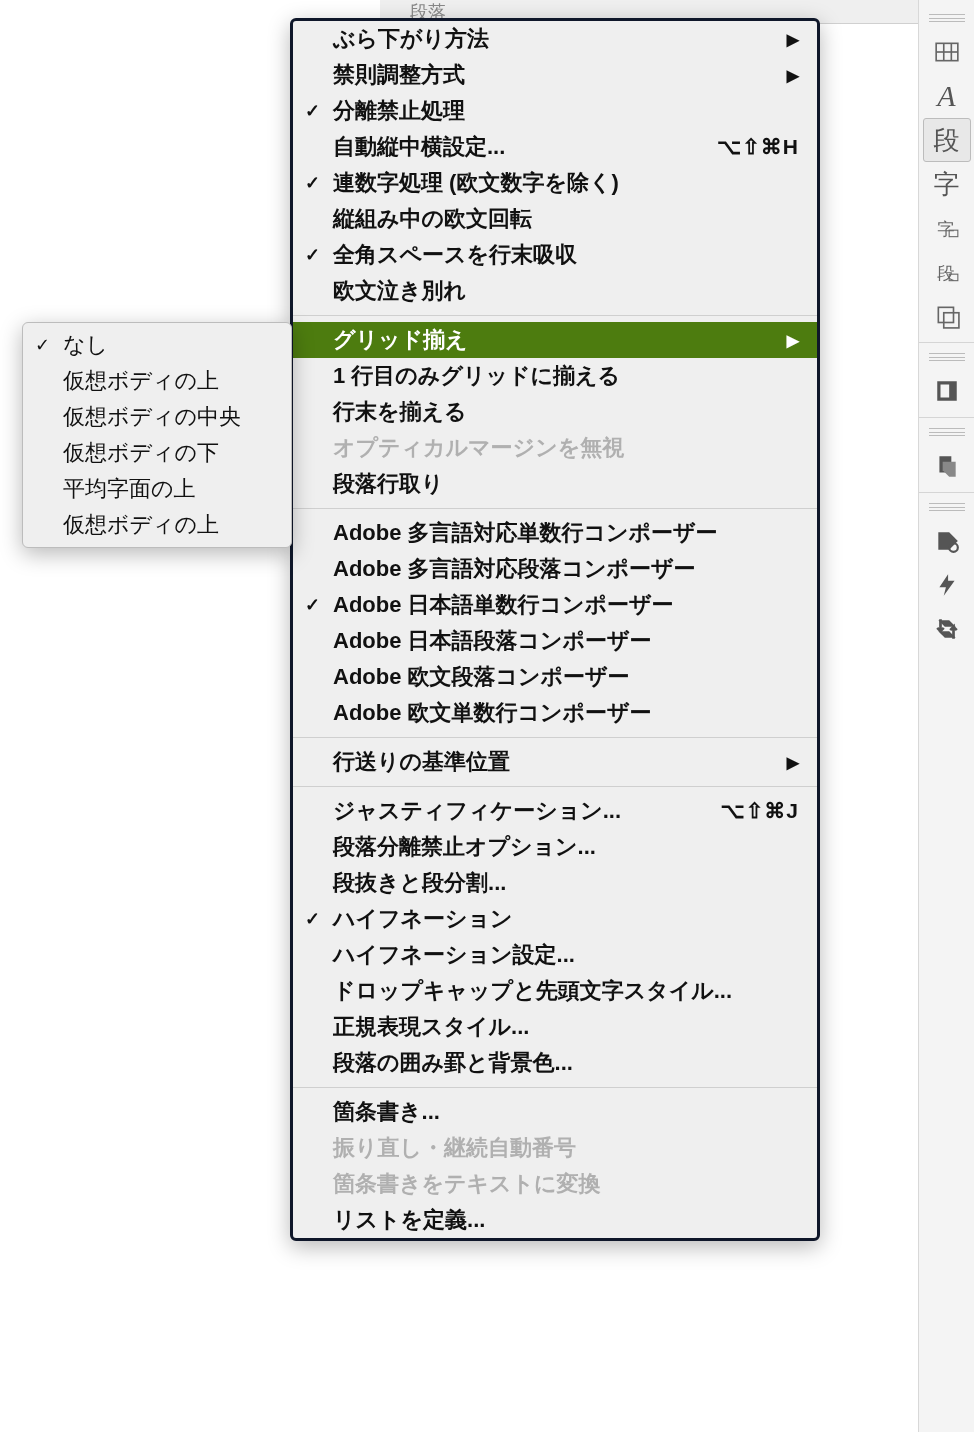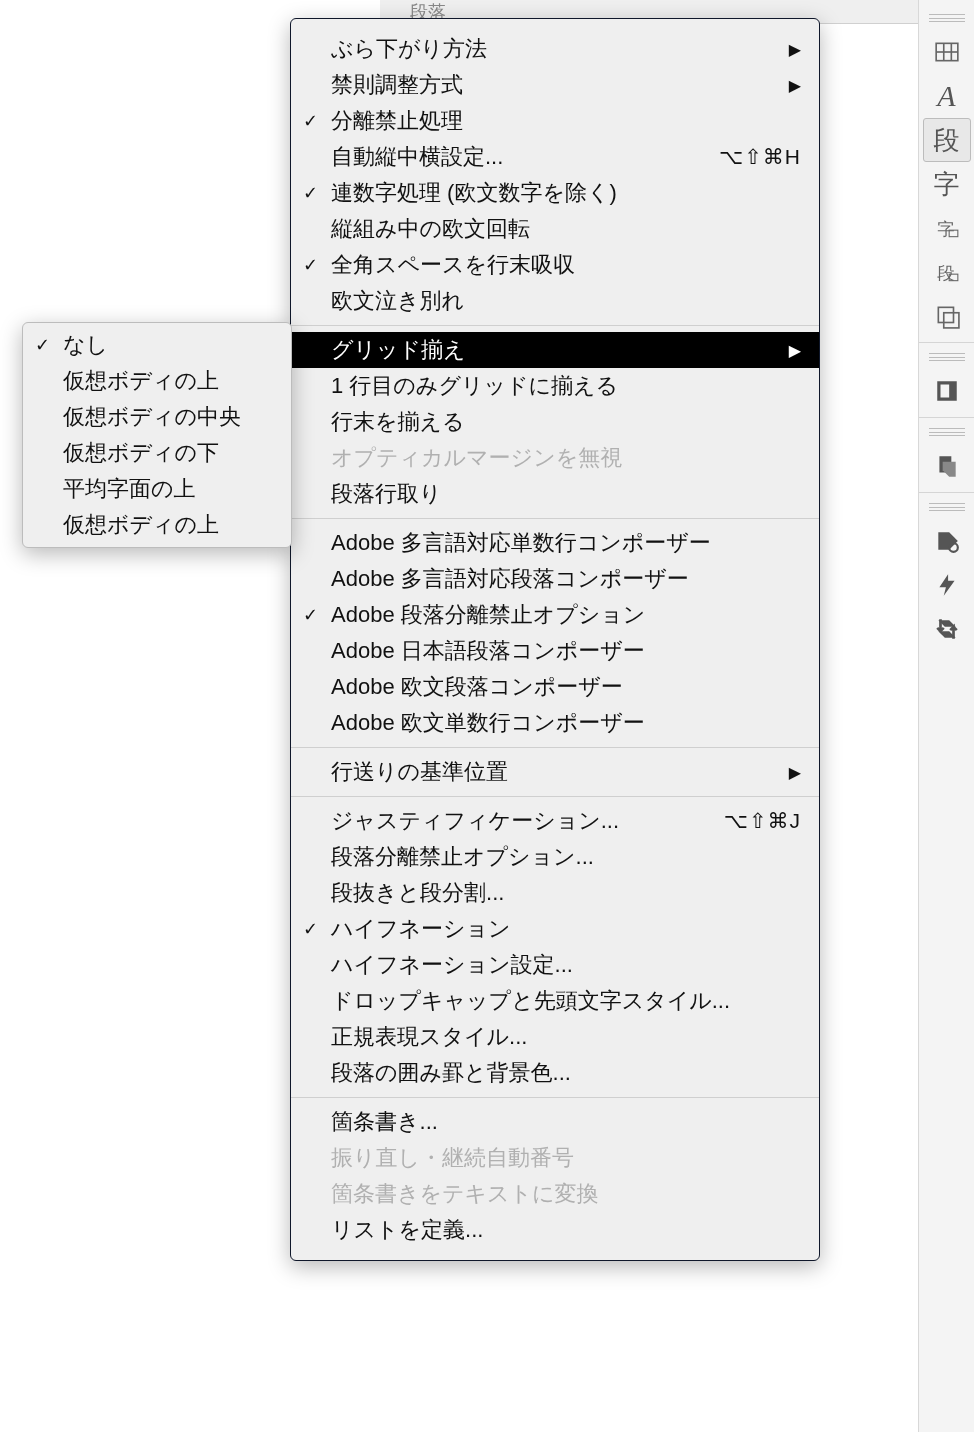--- a/index.html
+++ b/index.html
@@ -79,37 +79,38 @@
     background: #d5d5d5;
     margin: 4px 0;
   }
 
   .main-menu {
     position: absolute;
     top: 18px;
     left: 290px;
     width: 530px;
     background: #efefef;
-    border: 1px solid #0f172a;
+    border: 3px solid #0f172a;
     border-radius: 6px;
     box-shadow: 0 6px 22px rgba(0,0,0,0.28);
     font-size: 22px;
     color: #111;
-    padding: 12px 0;
+    padding: 0 0;
+    font-weight: bold;
   }
   .menu-item {
     display: flex;
     align-items: center;
     height: 36px;
     padding: 0 18px 0 40px;
     position: relative;
     white-space: nowrap;
   }
   .menu-item.highlighted {
-    background: #000000;
+    background: #4d7c0f;
     color: #fff;
   }
   .menu-item.disabled {
     color: #b0b0b0;
     pointer-events: none;
   }
   .menu-check {
     position: absolute;
     left: 12px;
     font-size: 18px;
@@ -287,21 +288,21 @@
   <div class="menu-sep"></div>
   <div id="g3">
       <div class="menu-item">
         <span class="menu-label">Adobe 多言語対応単数行コンポーザー</span>
       </div>
       <div class="menu-item">
         <span class="menu-label">Adobe 多言語対応段落コンポーザー</span>
       </div>
       <div class="menu-item">
         <span class="menu-check">✓</span>
-        <span class="menu-label">Adobe 段落分離禁止オプション</span>
+        <span class="menu-label">Adobe 日本語単数行コンポーザー</span>
       </div>
       <div class="menu-item">
         <span class="menu-label">Adobe 日本語段落コンポーザー</span>
       </div>
       <div class="menu-item">
         <span class="menu-label">Adobe 欧文段落コンポーザー</span>
       </div>
       <div class="menu-item">
         <span class="menu-label">Adobe 欧文単数行コンポーザー</span>
       </div>

